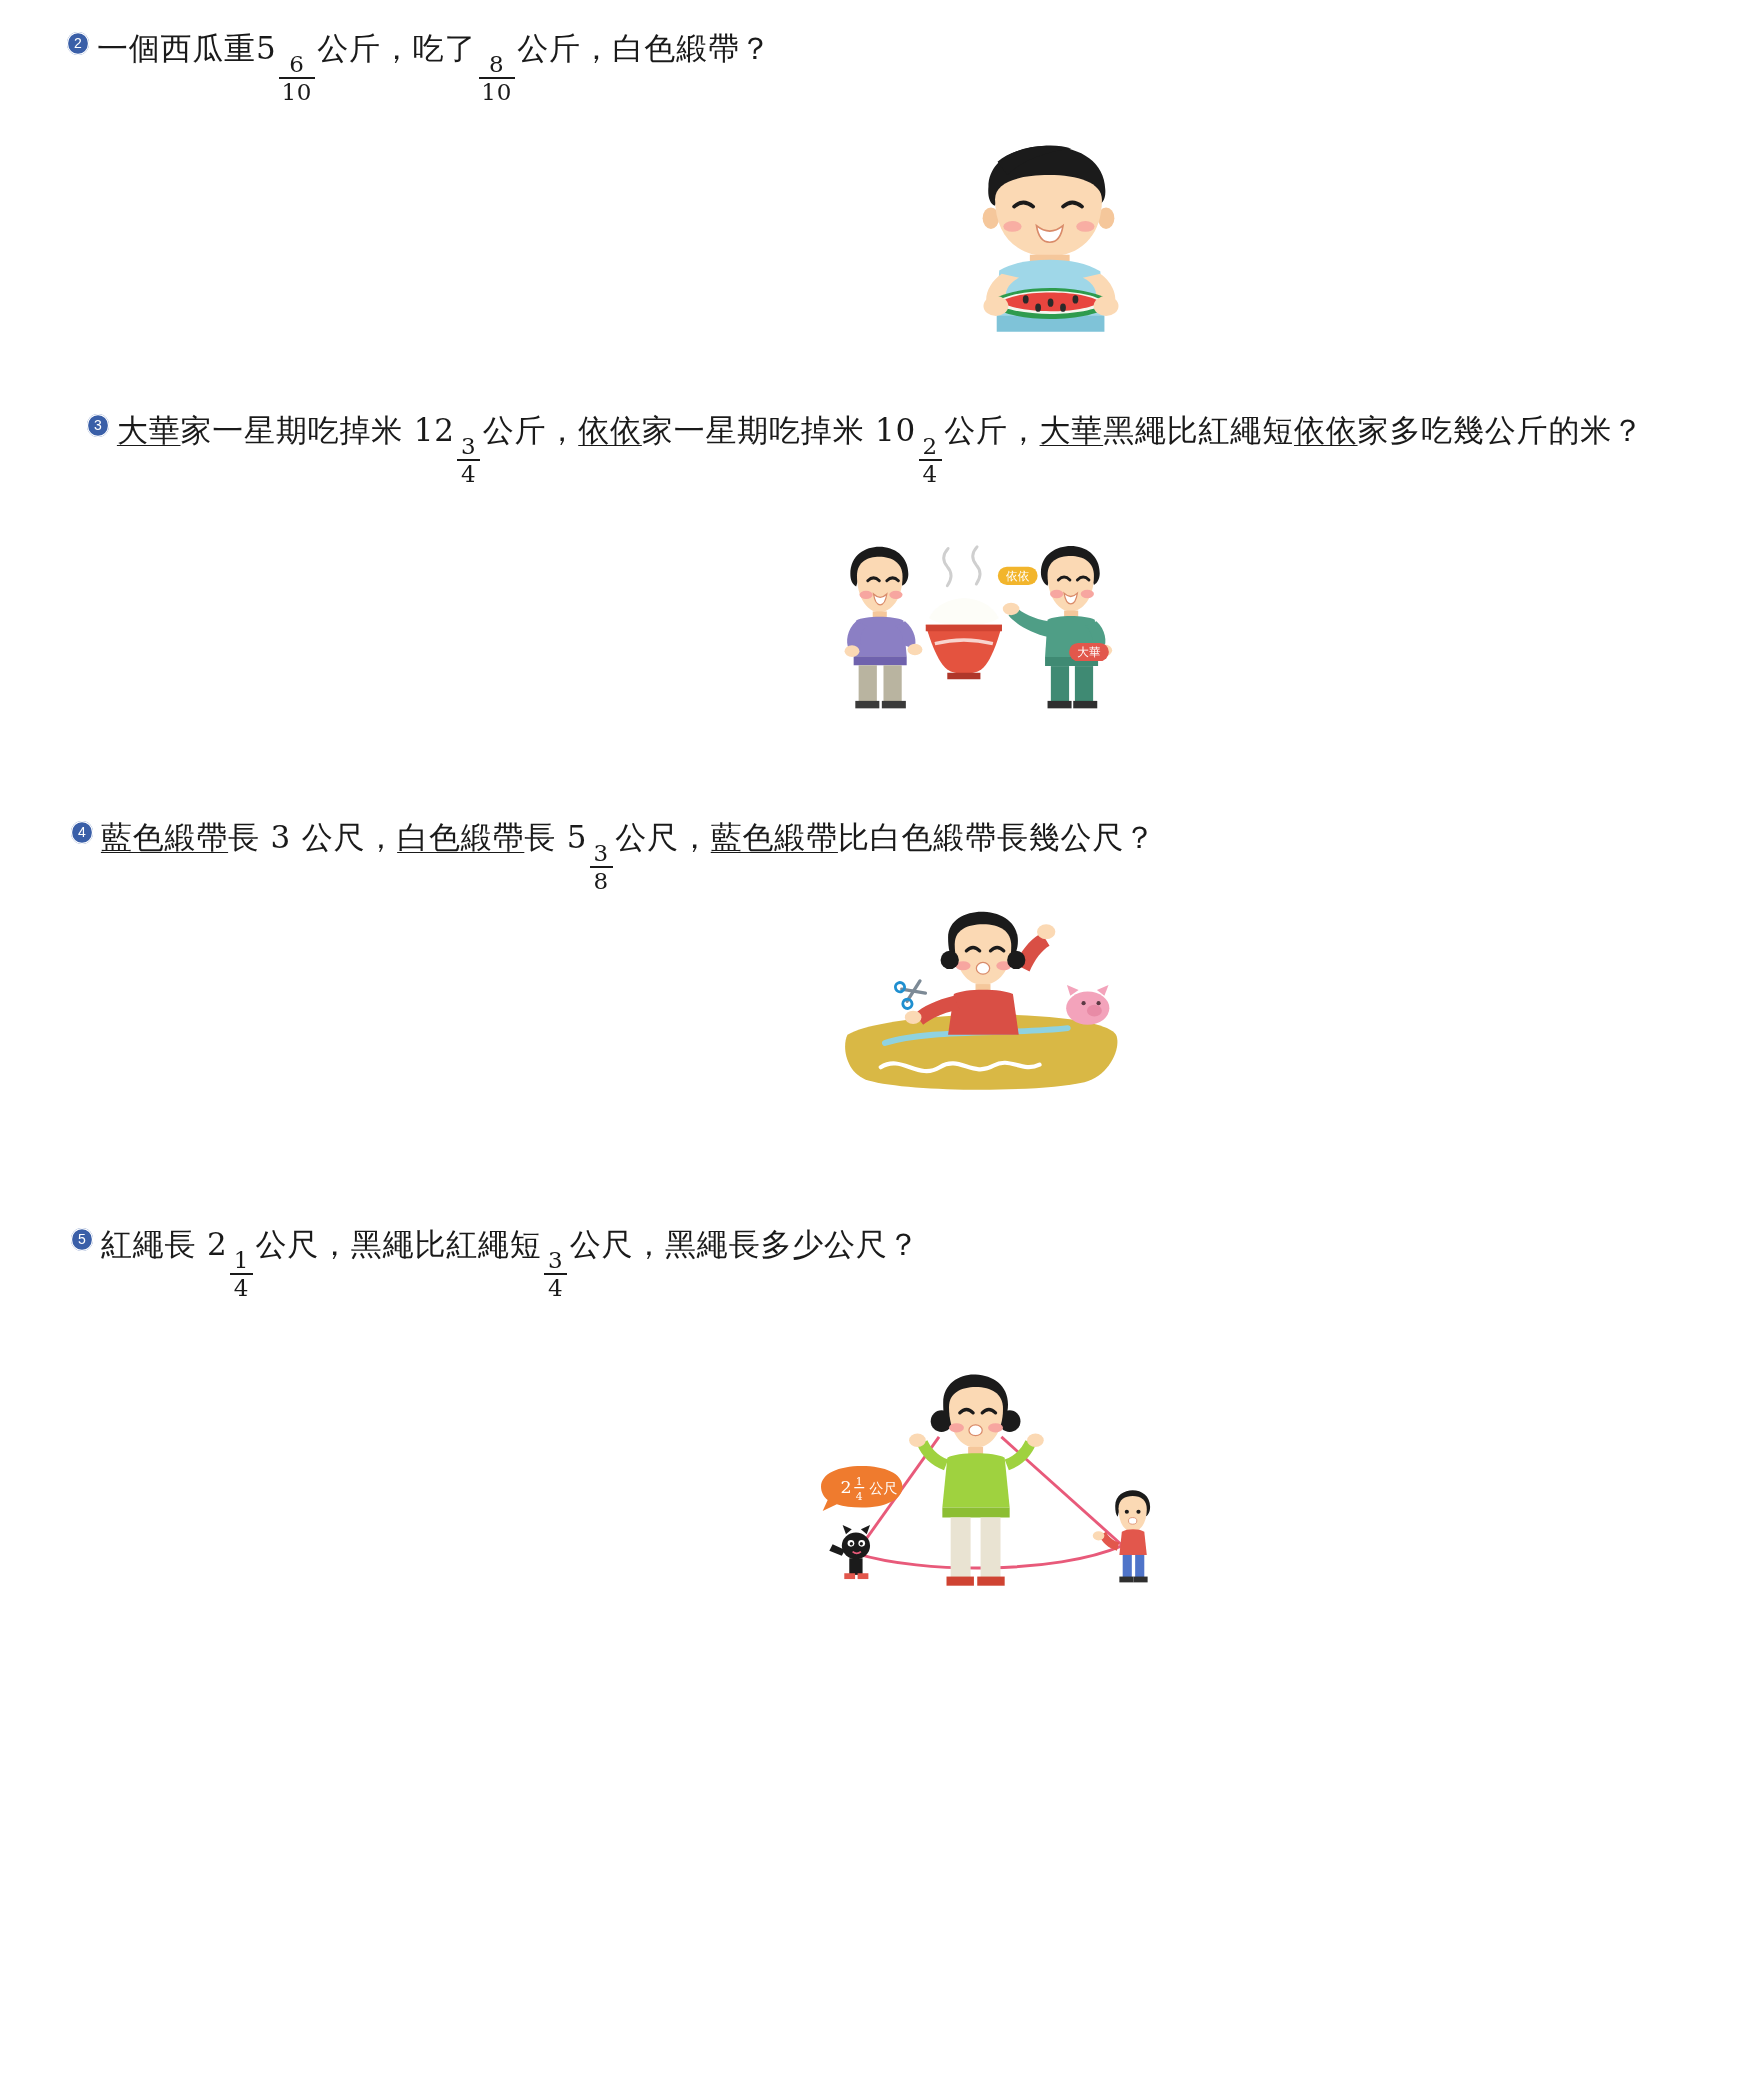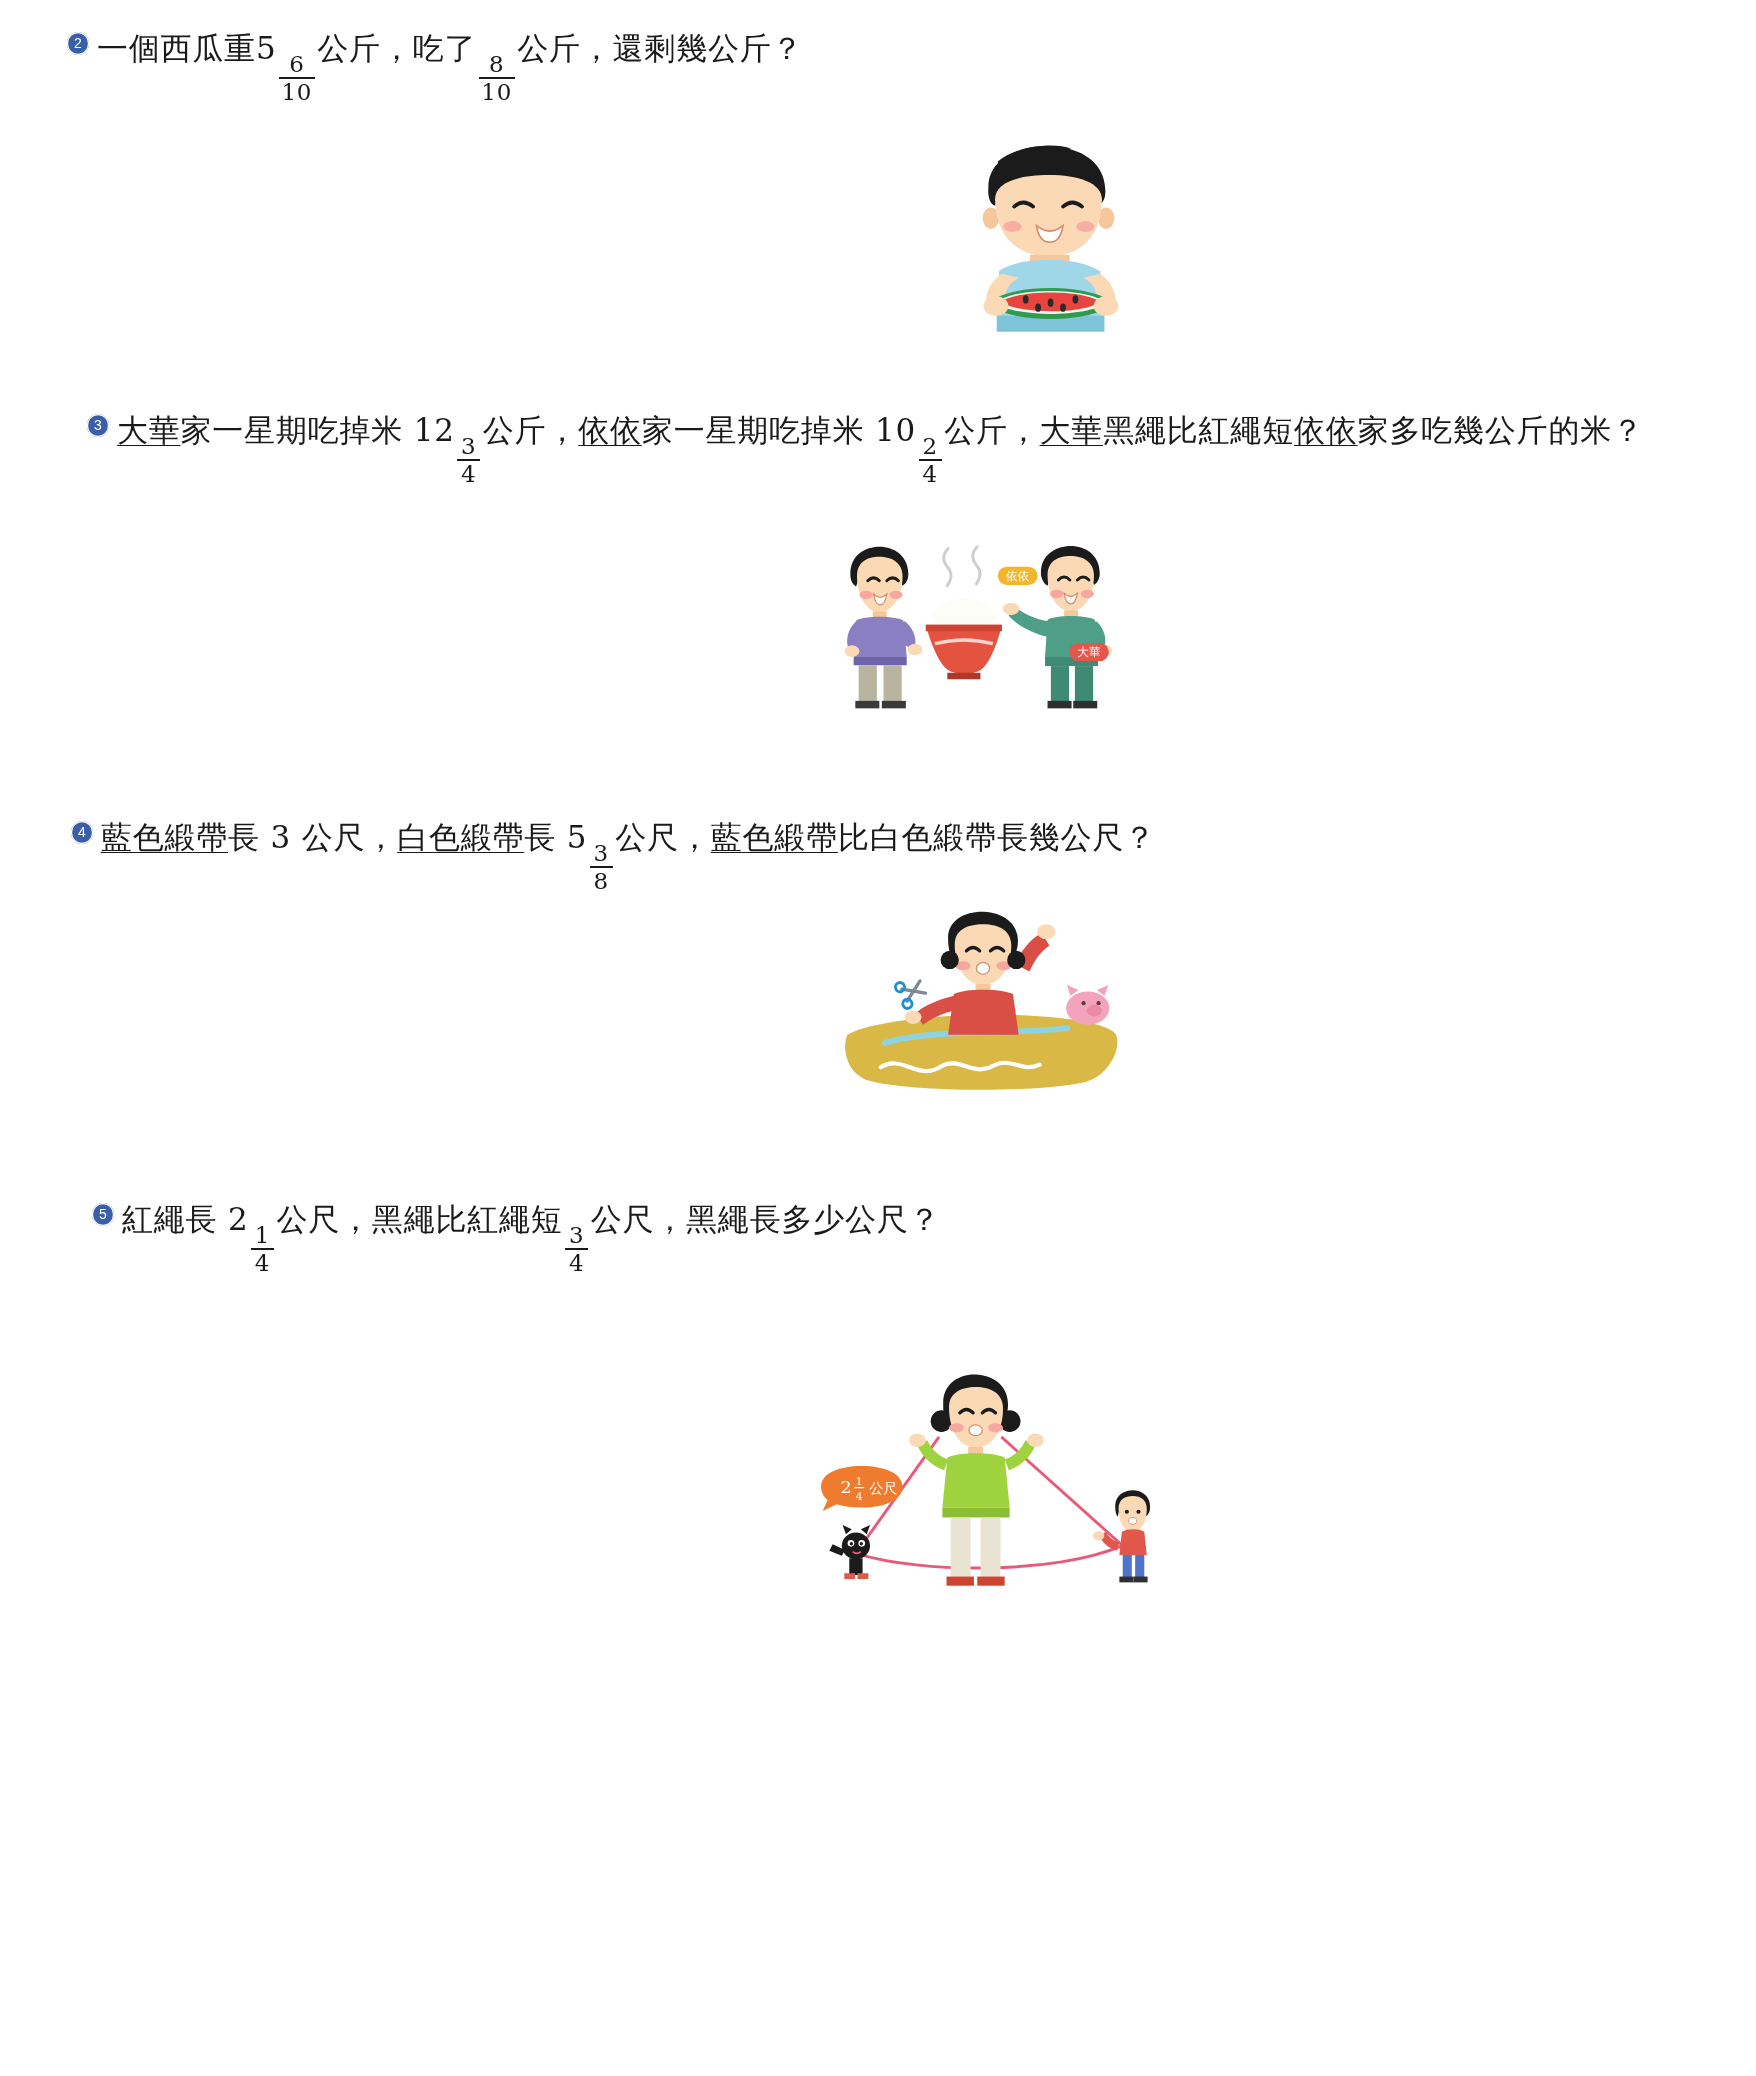--- a/index.html
+++ b/index.html
@@ -88,21 +88,21 @@
   <div class="qblock" style="left:67px; top:25px; width:1620px;">
     <div class="qtext">
       <span class="qnum">2</span><span>一個西瓜重5</span><span class="frac">
           <span class="num">6</span>
           <span class="bar"></span>
           <span class="den">10</span>
         </span><span>公斤，吃了</span><span class="frac">
           <span class="num">8</span>
           <span class="bar"></span>
           <span class="den">10</span>
-        </span><span>公斤，還剩幾公斤？</span>
+        </span><span>公斤，白色緞帶？</span>
     </div>
   </div>
 
   <div class="illus" style="left:926px; top:137px; width:216px; height:203px;">
     <svg viewBox="0 0 520 490" width="216" height="203">
 
       <path d="M150 120 C150 50 230 18 300 22 C375 26 430 62 432 126 C434 150 424 162 414 164 C400 120 360 104 300 104 C240 104 180 124 166 166 C152 160 148 142 150 120 Z" fill="#1b1b1b"></path>
       <path d="M172 60 C210 26 300 10 350 28 C300 34 230 54 196 92 Z" fill="#1b1b1b"></path>
 
       <ellipse cx="156" cy="196" rx="20" ry="26" fill="#f5c79b"></ellipse>
@@ -278,21 +278,21 @@
         <ellipse cx="608" cy="236" rx="52" ry="40" fill="#f3a3bb"></ellipse>
         <ellipse cx="624" cy="242" rx="18" ry="14" fill="#e88ba6"></ellipse>
         <circle cx="598" cy="224" r="5" fill="#5b3a44"></circle>
         <circle cx="634" cy="224" r="5" fill="#5b3a44"></circle>
         <path d="M566 206 l-8 -26 l28 12 Z" fill="#f3a3bb"></path>
         <path d="M648 206 l10 -26 l-28 12 Z" fill="#f3a3bb"></path>
       </g>
     </svg>
   </div>
 
-  <div class="qblock" style="left:71px; top:1196px; width:1134px;margin-left:21px;">
+  <div class="qblock" style="left:71px; top:1221px; width:1134px;">
     <div class="qtext">
       <span class="qnum">5</span><span>紅繩長 2</span><span class="frac">
           <span class="num">1</span>
           <span class="bar"></span>
           <span class="den">4</span>
         </span><span>公尺，黑繩比紅繩短</span><span class="frac">
           <span class="num">3</span>
           <span class="bar"></span>
           <span class="den">4</span>
         </span><span>公尺，黑繩長多少公尺？</span>

